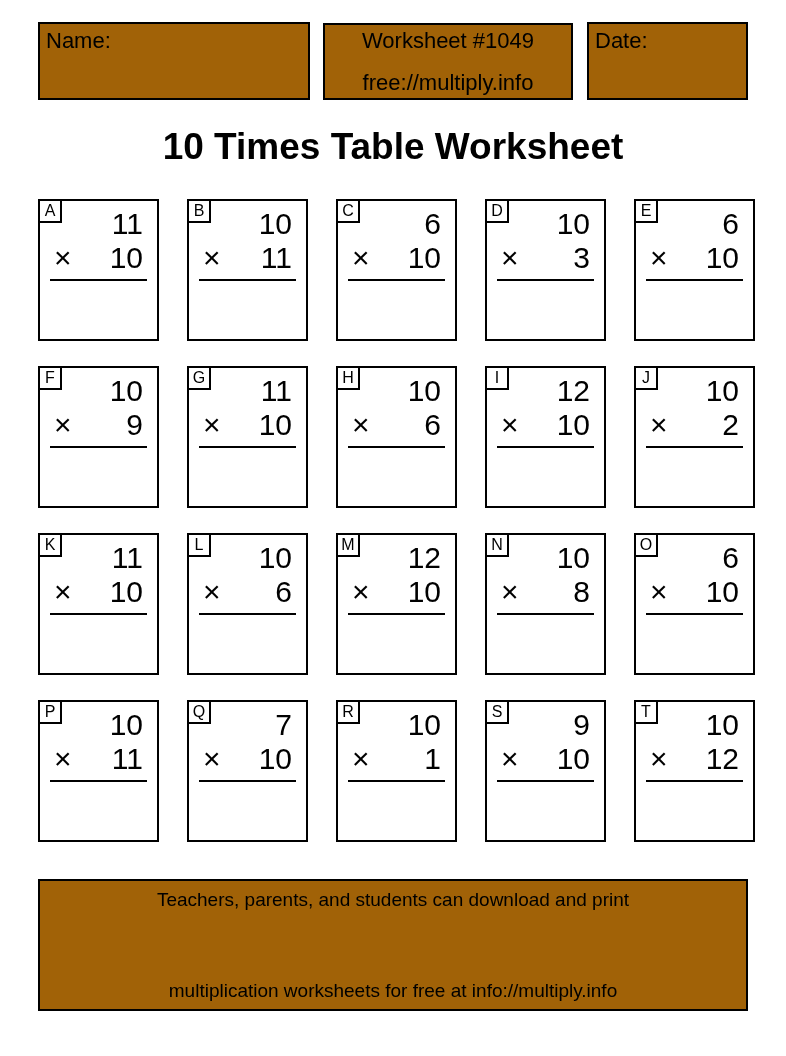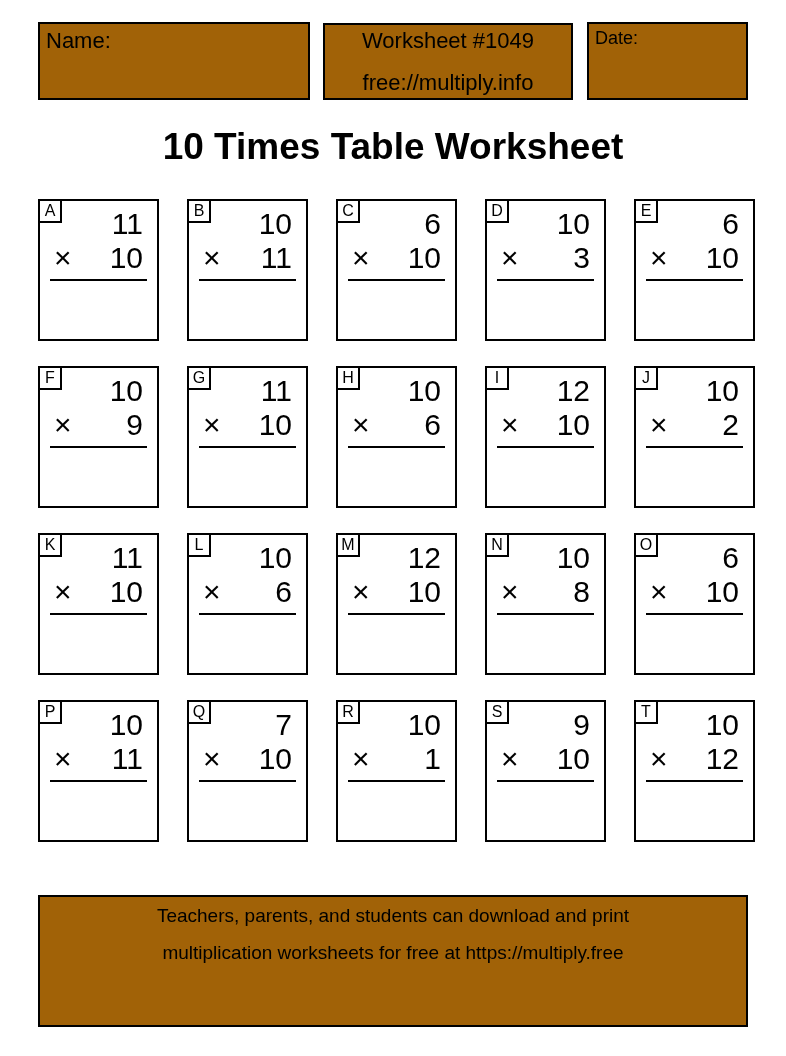--- a/index.html
+++ b/index.html
@@ -11,21 +11,21 @@
     color: #000000;
     overflow: hidden;
   }
   .box { position: absolute; border: 2px solid #000000; background: #a16207; }
 
   
   .name-box  { left: 38px;  top: 22px; width: 272px; height: 78px; padding: 4px 6px; font-size: 22px; }
   .info-box  { left: 323px; top: 23px; width: 250px; height: 77px;
                display: flex; flex-direction: column; justify-content: space-between; align-items: center;
                font-size: 22px; line-height: 31px; text-align: center; }
-  .date-box  { left: 587px; top: 22px; width: 161px; height: 78px; padding: 4px 6px; font-size: 18px; }
+  .date-box  { left: 587px; top: 22px; width: 161px; height: 78px; padding: 4px 6px; font-size: 22px; }
 
   
   .title { position: absolute; left: 0; top: 126px; width: 100%;
            text-align: center; font-size: 37px; font-weight: 700; }
 
   
   .grid { position: absolute; left: 38px; top: 199px; width: 717px;
           display: flex; flex-wrap: wrap; column-gap: 28px; row-gap: 25px; }
   .cell { position: relative; width: 121px; height: 142px;
           border: 2px solid #000000; background: #ffffff; }
@@ -37,22 +37,22 @@
           text-align: right; font-size: 30px; line-height: 34px; }
   .row2 { position: absolute; left: 14px; right: 14px; top: 40px;
           display: flex; justify-content: space-between; align-items: baseline;
           font-size: 30px; line-height: 34px; }
   .ansline { position: absolute; left: 10px; right: 10px; top: 78px;
              border-top: 2px solid #000000; }
   .answer-space { position: absolute; left: 10px; right: 10px; top: 80px; bottom: 4px; }
 
   
   .footer-box { left: 38px; top: 879px; width: 710px; height: 132px;
-                display: flex; flex-direction: column; justify-content: flex-start; align-items: center;
-                font-size: 19px; line-height: 37px; text-align: center; margin-top: 16px; }
+                display: flex; flex-direction: column; justify-content: space-between; align-items: center;
+                font-size: 19px; line-height: 37px; text-align: center; }
 </style>
 </head>
 <body>
 
 <div class="box name-box">
   <span>Name:</span>
 </div>
 
 <div class="box info-box">
   <div>Worksheet #1049</div>
@@ -322,14 +322,14 @@
       <span>×</span>
       <span>12</span>
     </div>
     <div class="ansline"></div>
     <div class="answer-space"></div>
   </div>
 </div>
 
 <div class="box footer-box">
   <div>Teachers, parents, and students can download and print</div>
-  <div>multiplication worksheets for free at https://multiply.free</div>
+  <div>multiplication worksheets for free at info://multiply.info</div>
 </div>
 
 </body></html>

